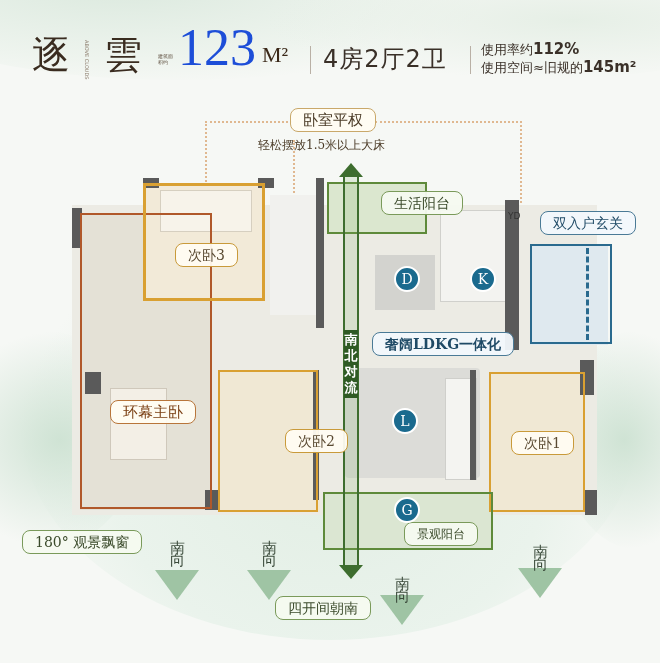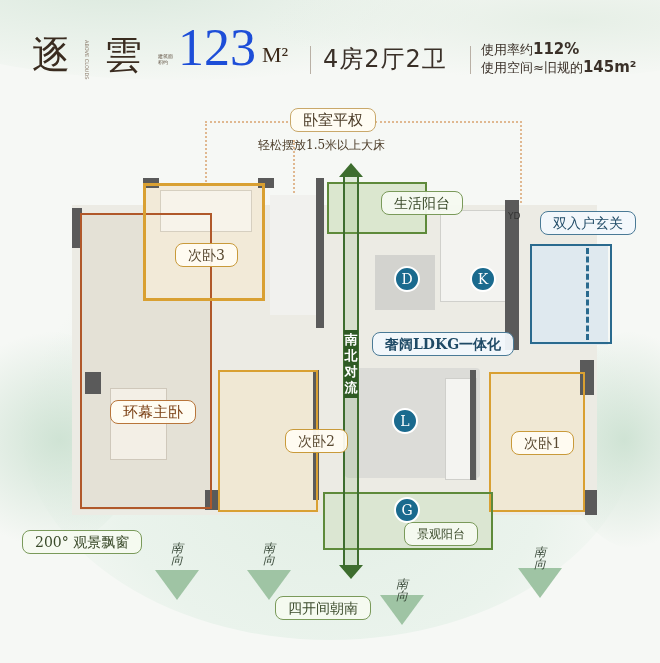--- a/index.html
+++ b/index.html
@@ -27,21 +27,21 @@
   .lbl-brown{border-color:#b8753a;color:#7a3e12;}
   .lbl-gold{border-color:#c99a3a;color:#5a4a32;}
   .lbl-green{border-color:#7a9a5a;color:#3a4a2a;background:rgba(245,250,240,0.95);}
   .lbl-blue{border-color:#4a7a96;color:#1f4a66;background:rgba(242,248,252,0.95);}
   .lbl-tan{border-color:#c9a86a;color:#4a3a26;}
 
   .wall{background:#5a5a5a;}
   .room{background:#e7e4da;}
   .circle-tag{width:22px;height:22px;border-radius:50%;background:#1a6a8e;color:#fff;font-family:"DejaVu Serif",serif;font-size:14px;text-align:center;line-height:22px;border:2px solid #fff;}
   .dotline{border-color:#e0b890;border-style:dotted;}
-  .south{font-size:12px;color:#3a4a3a;line-height:12px;text-align:center;width:14px;font-style:italic;}
+  .south{font-size:15px;color:#3a4a3a;line-height:12px;text-align:center;width:14px;}
   .arrow-down{width:0;height:0;border-left:22px solid transparent;border-right:22px solid transparent;border-top:30px solid #9fc4a4;}
 </style>
 </head>
 <body>
 
 <div class="abs bg-swirl1"></div>
 <div class="abs bg-swirl2"></div>
 <div class="abs bg-arc"></div>
 <div class="abs bg-left"></div>
 <div class="abs bg-right"></div>
@@ -118,21 +118,21 @@
 <div class="abs label lbl-tan" style="left:290px;top:108px;font-size:15px;">卧室平权</div>
 <div class="abs" style="left:258px;top:137px;font-size:12px;color:#4a3a26;font-family:'DejaVu Serif',serif;">轻松摆放1.5米以上大床</div>
 <div class="abs label lbl-green" style="left:381px;top:191px;font-size:14px;">生活阳台</div>
 <div class="abs label lbl-blue" style="left:540px;top:211px;font-size:14px;">双入户玄关</div>
 <div class="abs label lbl-blue" style="left:372px;top:332px;font-size:14px;font-weight:bold;">奢阔LDKG一体化</div>
 <div class="abs label lbl-gold" style="left:175px;top:243px;font-size:14px;">次卧3</div>
 <div class="abs label lbl-brown" style="left:110px;top:400px;font-size:15px;font-family:Liberation Serif, serif;">环幕主卧</div>
 <div class="abs label lbl-gold" style="left:242px;top:429px;font-size:14px;margin-left:43px;">次卧2</div>
 <div class="abs label lbl-gold" style="left:511px;top:431px;font-size:14px;">次卧1</div>
 <div class="abs label lbl-green" style="left:404px;top:522px;font-size:12px;">景观阳台</div>
-<div class="abs label lbl-green" style="left:22px;top:530px;font-size:14px;">200° 观景飘窗</div>
+<div class="abs label lbl-green" style="left:22px;top:530px;font-size:14px;">180° 观景飘窗</div>
 <div class="abs label lbl-green" style="left:275px;top:596px;font-size:14px;">四开间朝南</div>
 <div class="abs" style="left:508px;top:211px;font-size:9px;color:#333;">YD</div>
 
 <div class="abs circle-tag" style="left:394px;top:266px;">D</div>
 <div class="abs circle-tag" style="left:470px;top:266px;">K</div>
 <div class="abs circle-tag" style="left:392px;top:408px;">L</div>
 <div class="abs circle-tag" style="left:394px;top:497px;">G</div>
 
 <div class="abs arrow-down" style="left:155px;top:570px;"></div>
 <div class="abs south" style="left:170px;top:542px;">南向</div>

